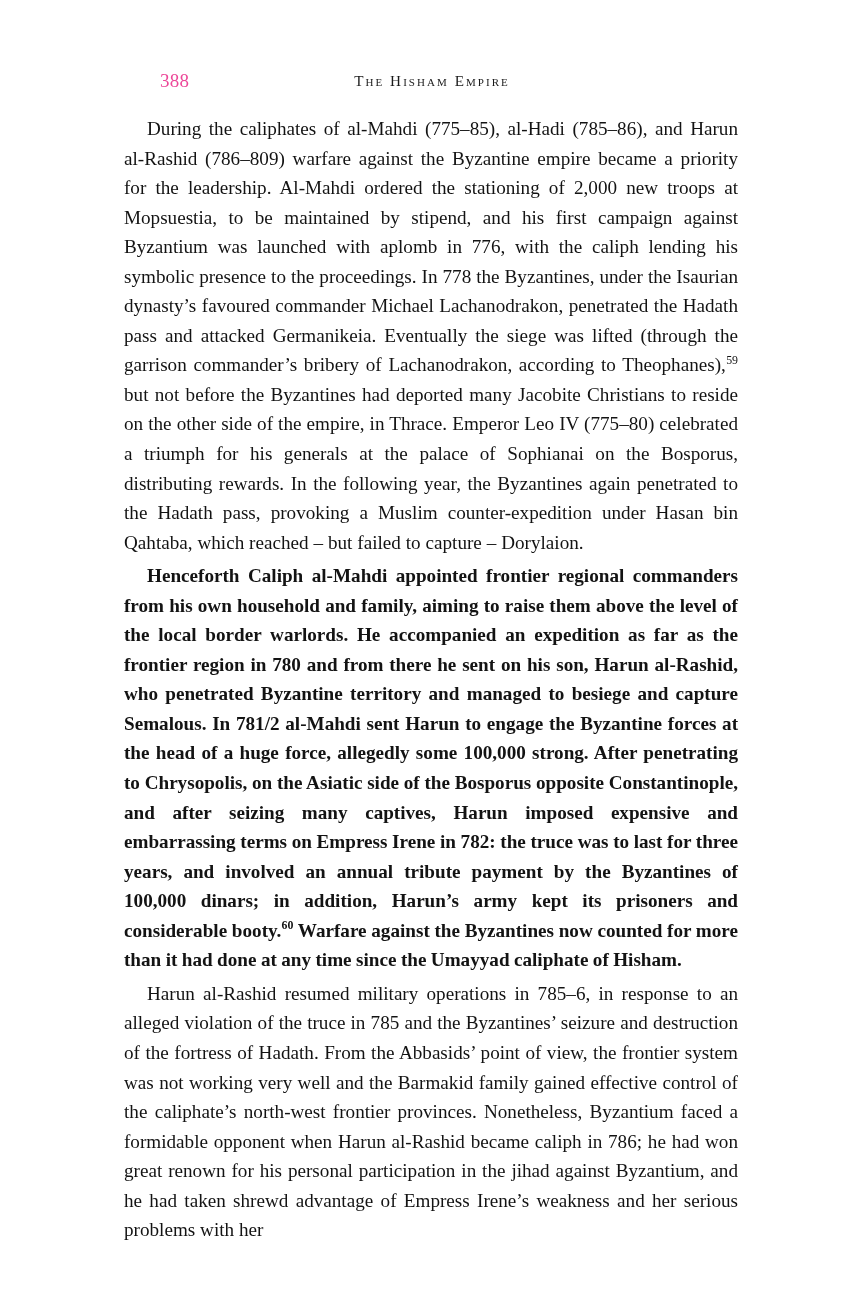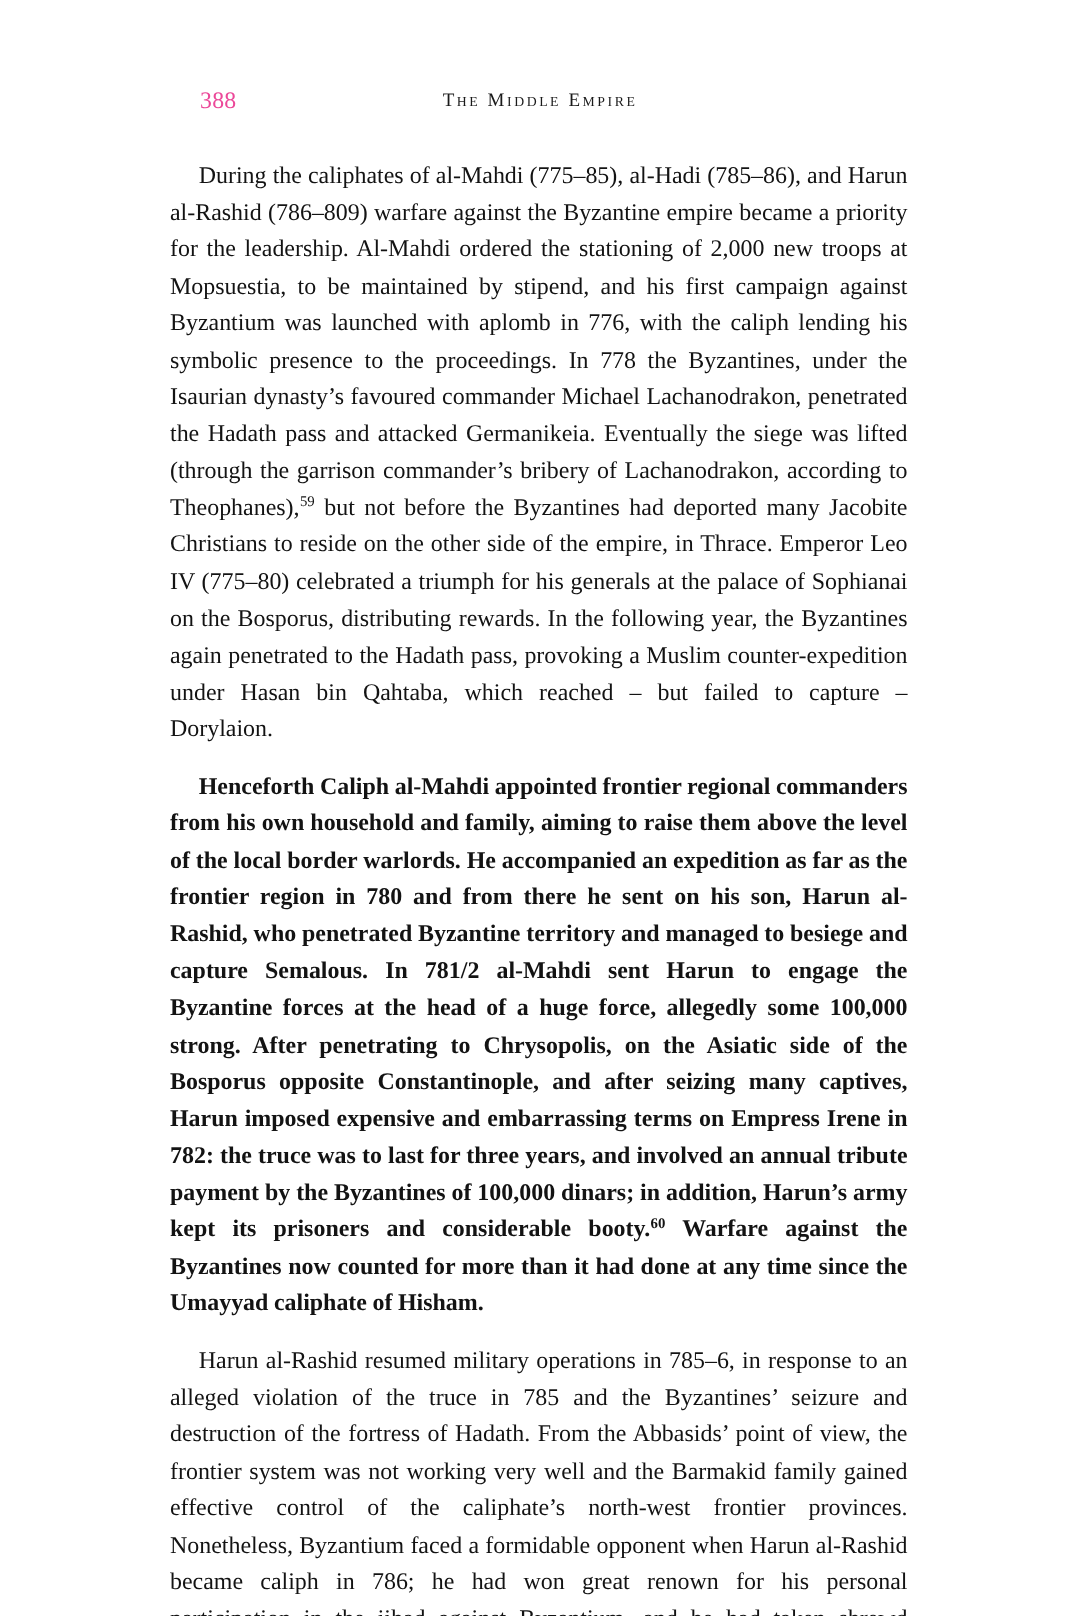--- a/index.html
+++ b/index.html
@@ -58,21 +58,21 @@
   }
 
   
   .textblock {
     position: absolute;
     left: 120px;
     top: 110px;
     width: 622px;
   }
   p.body {
-    margin: 16px;
+    margin: 4px;
     text-align: justify;
     text-justify: inter-word;
     font-size: 19.15px;
     line-height: 29.55px;
     text-indent: 23px;
     hyphens: manual;
     -webkit-hyphens: manual;
     word-spacing: 0.1px;
   }
   p.body.tight { word-spacing: -0.35px; font-weight: bold; }
@@ -109,21 +109,21 @@
   }
   .it { font-style: italic; }
 </style>
 </head>
 <body>
 
 <div class="page">
 
   <div class="running-head">
     <span class="folio">388</span>
-    <span class="head-title">The Middle Empire</span>
+    <span class="head-title">The Hisham Empire</span>
   </div>
 
   <div class="textblock">
     <p class="body">During the caliphates of al-Mahdi (775–85), al-Hadi (785–86), and Harun al-Rashid (786–809) warfare against the Byzantine empire became a priority for the leadership. Al-Mahdi ordered the stationing of 2,000 new troops at Mopsuestia, to be maintained by stipend, and his first campaign against Byzantium was launched with aplomb in 776, with the caliph lending his symbolic presence to the proceedings. In 778 the Byzantines, under the Isaurian dynasty’s favoured commander Michael Lachanodrakon, penetrated the Hadath pass and attacked Germanikeia. Eventually the siege was lifted (through the garrison commander’s bribery of Lachanodrakon, according to Theophanes),<sup class="fn">59</sup> but not before the Byzantines had deported many Jacobite Christians to reside on the other side of the empire, in Thrace. Emperor Leo IV (775–80) celebrated a triumph for his generals at the palace of Sophianai on the Bosporus, distributing rewards. In the following year, the Byzantines again penetrated to the Hadath pass, provoking a Muslim counter-expedition under Hasan bin Qahtaba, which reached – but failed to capture – Dorylaion.</p>
     <p class="body tight">Henceforth Caliph al-Mahdi appointed frontier regional commanders from his own household and family, aiming to raise them above the level of the local border warlords. He accompanied an expedition as far as the frontier region in 780 and from there he sent on his son, Harun al-Rashid, who penetrated Byzantine territory and managed to besiege and capture Semalous. In 781/2 al-Mahdi sent Harun to engage the Byzantine forces at the head of a huge force, allegedly some 100,000 strong. After penetrating to Chrysopolis, on the Asiatic side of the Bosporus opposite Constantinople, and after seizing many captives, Harun imposed expensive and embarrassing terms on Empress Irene in 782: the truce was to last for three years, and involved an annual tribute payment by the Byzantines of 100,000 dinars; in addition, Harun’s army kept its prisoners and considerable booty.<sup class="fn">60</sup> Warfare against the Byzantines now counted for more than it had done at any time since the Umayyad caliphate of Hisham.</p>
     <p class="body">Harun al-Rashid resumed military operations in 785–6, in response to an alleged violation of the truce in 785 and the Byzantines’ seizure and destruction of the fortress of Hadath. From the Abbasids’ point of view, the frontier system was not working very well and the Barmakid family gained effective control of the caliphate’s north-west frontier provinces. Nonetheless, Byzantium faced a formidable opponent when Harun al-Rashid became caliph in 786; he had won great renown for his personal participation in the jihad against Byzantium, and he had taken shrewd advantage of Empress Irene’s weakness and her serious problems with her</p>
   </div>
 
 
 </div>

